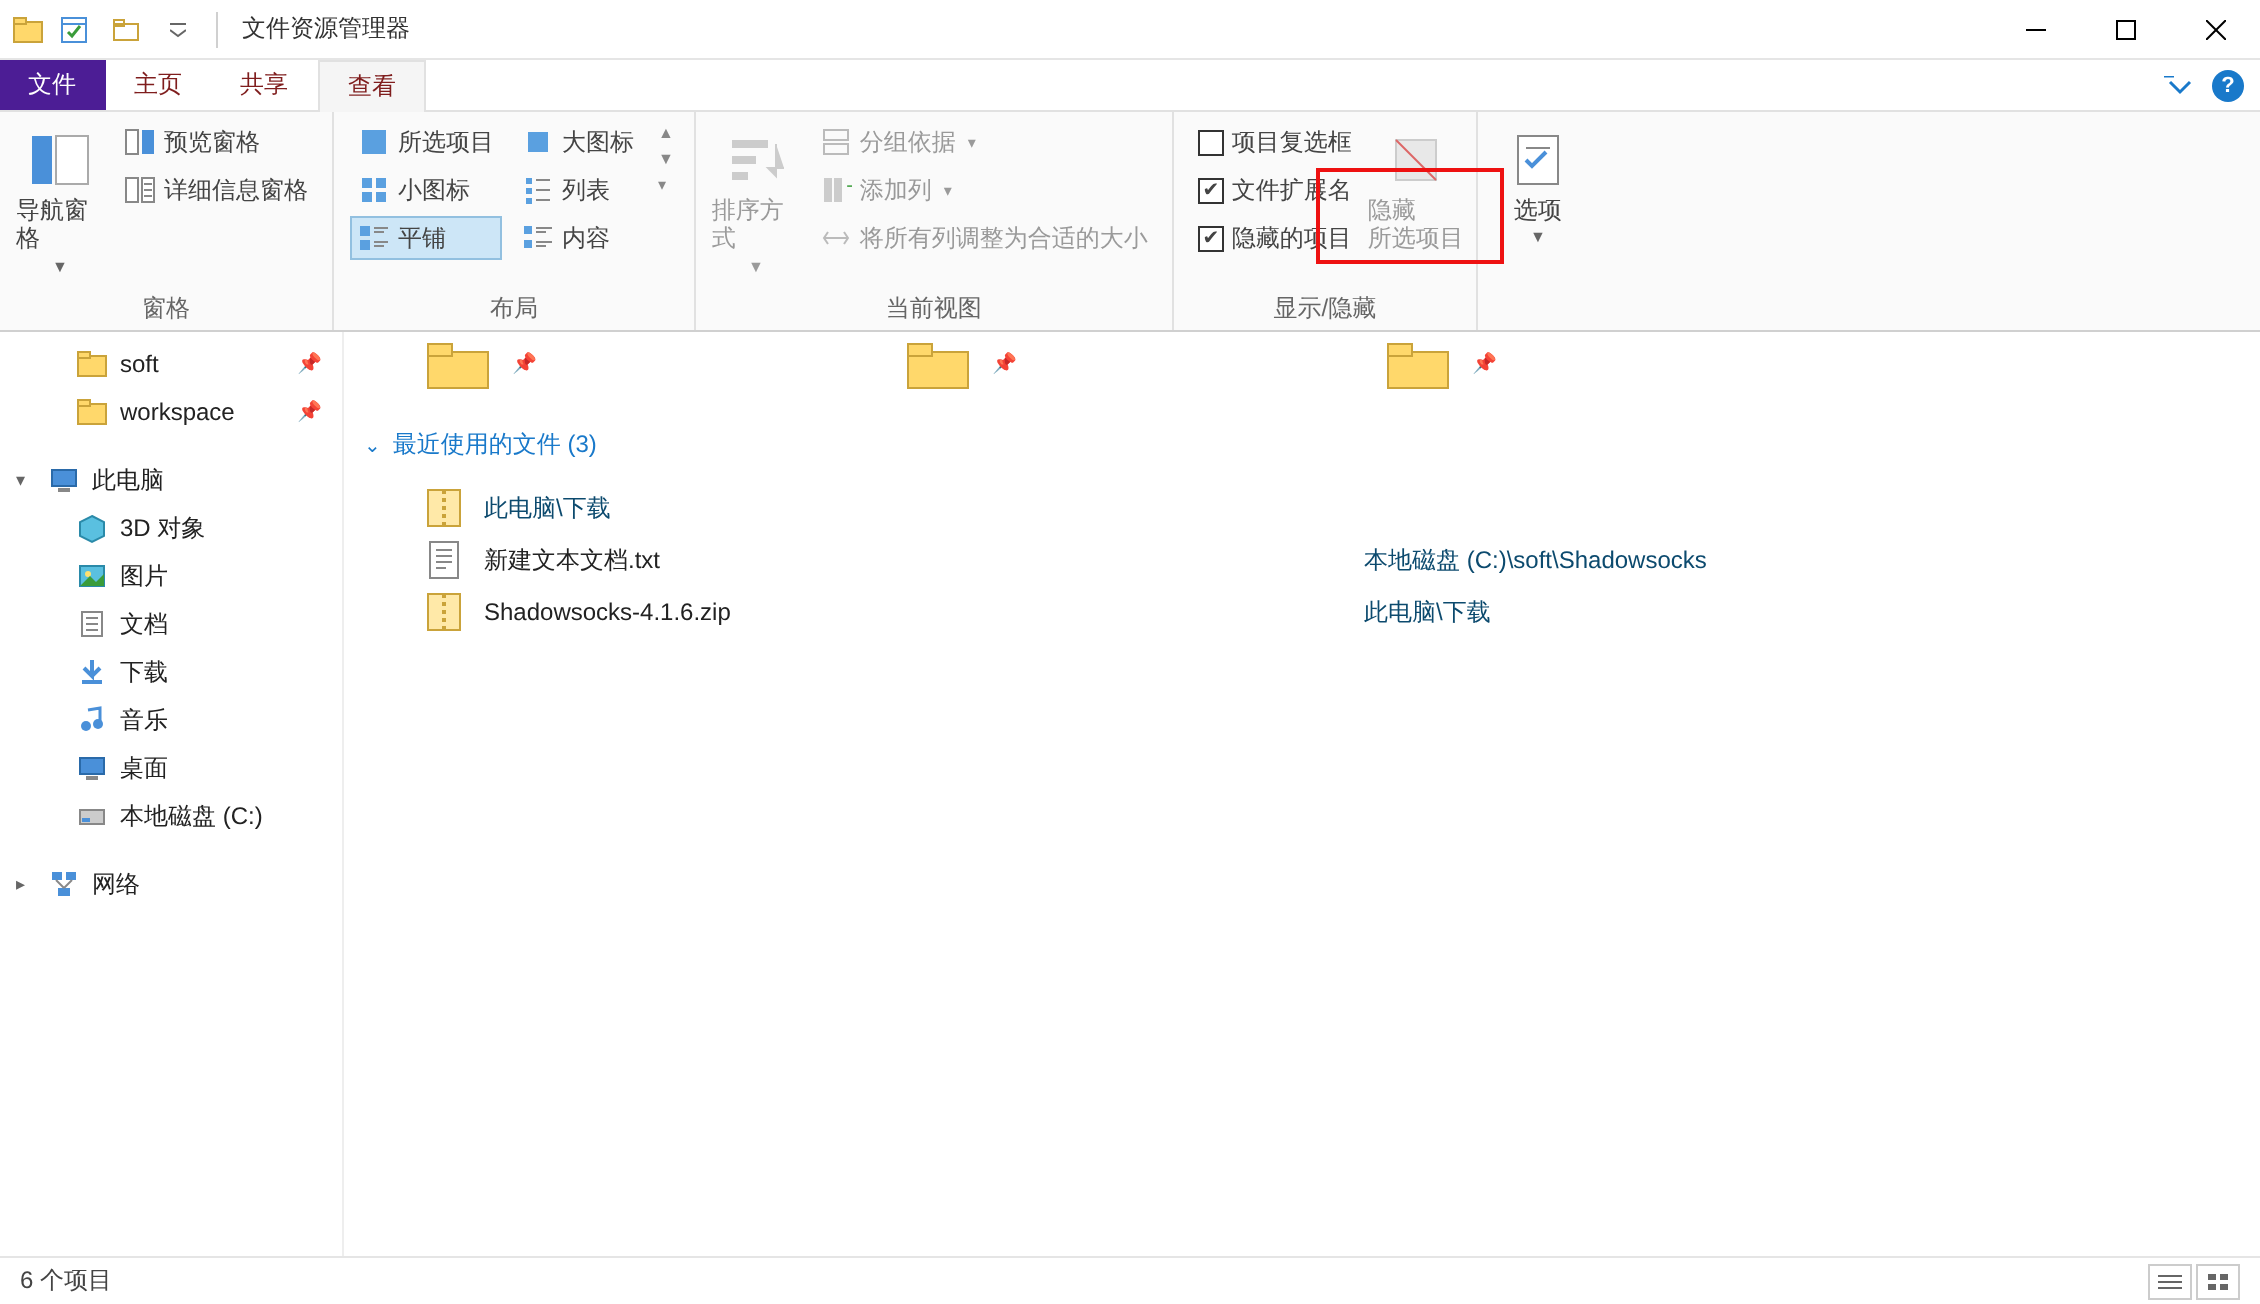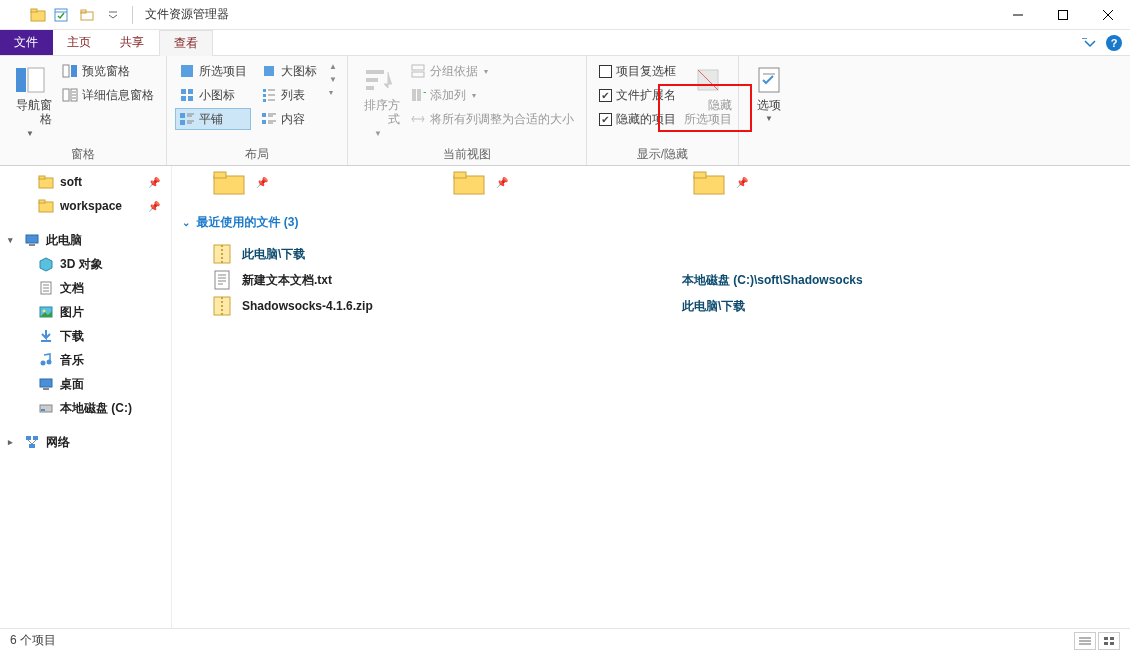--- a/index.html
+++ b/index.html
@@ -1,19 +1,19 @@
 <!DOCTYPE html>
 <html><head>
 <meta charset="utf-8">
 <style>
 * { margin: 0; padding: 0; box-sizing: border-box; font-family: "Microsoft YaHei", "Segoe UI", sans-serif; font-size: 12px; }
 body { width: 1130px; height: 652px; background: #fff; overflow: hidden; position: relative; }
 
 
-.titlebar { height: 30px; display: flex; align-items: center; border-bottom: 1px solid #e5e5e5; padding-left: 24px; }
+.titlebar { height: 30px; display: flex; align-items: center; border-bottom: 1px solid #e5e5e5; }
 .titlebar-left { display: flex; align-items: center; gap: 4px; padding-left: 6px; }
 .titlebar-icon { width: 16px; height: 16px; }
 .qat-btn { width: 22px; height: 22px; display: flex; align-items: center; justify-content: center; cursor: pointer; }
 .titlebar-divider { width: 1px; height: 18px; background: #d0d0d0; margin: 0 4px; }
 .titlebar-title { margin-left: 4px; color: #333; }
 .titlebar-right { margin-left: auto; display: flex; }
 .winbtn { width: 45px; height: 30px; display: flex; align-items: center; justify-content: center; cursor: pointer; }
 
 
 .tabbar { height: 26px; display: flex; align-items: stretch; background: #fff; border-bottom: 1px solid #e1e1e1; position: relative; }
@@ -24,31 +24,31 @@
 .help-circle { width: 16px; height: 16px; border-radius: 50%; background: #1979ca; color: #fff; display: flex; align-items: center; justify-content: center; font-size: 11px; font-weight: bold; }
 
 
 .ribbon { height: 110px; background: #fafafa; border-bottom: 1px solid #d0d0d0; display: flex; }
 .ribbon-group { border-right: 1px solid #e1e1e1; padding: 4px 8px 2px 8px; display: flex; flex-direction: column; }
 .ribbon-group-body { flex: 1; display: flex; align-items: flex-start; gap: 6px; }
 .ribbon-group-label { text-align: center; color: #666; font-size: 12px; padding-top: 2px; }
 .rb-bigbtn { width: 44px; display: flex; flex-direction: column; align-items: center; gap: 2px; cursor: pointer; padding-top: 4px; color: #444; }
 .rb-bigbtn.disabled { color: #9a9a9a; }
 .rb-bigbtn .ico { width: 32px; height: 32px; }
-.rb-bigbtn span { text-align: right; line-height: 1.2; }
+.rb-bigbtn span { text-align: left; line-height: 1.2; }
 .rb-col { display: flex; flex-direction: column; gap: 2px; }
 .rb-row { height: 22px; display: flex; align-items: center; gap: 4px; padding: 0 4px; cursor: pointer; color: #444; white-space: nowrap; }
 .rb-row.disabled { color: #9a9a9a; }
 .rb-row .ico { width: 16px; height: 16px; }
 .rb-row.selected { background: #cde6f7; border: 1px solid #92c0e0; padding: 0 3px; }
 .chk { width: 13px; height: 13px; border: 1px solid #333; display: inline-flex; align-items: center; justify-content: center; font-size: 10px; background: #fff; }
 .redbox { position: absolute; border: 2px solid #e11; pointer-events: none; }
 
 
-.content { display: flex; height: calc(100% - 30px - 26px - 110px - 24px); font-weight: bold; }
+.content { display: flex; height: calc(100% - 30px - 26px - 110px - 24px); }
 .nav { width: 172px; border-right: 1px solid #eee; overflow: hidden; padding-top: 4px; }
 .nav-item { height: 24px; display: flex; align-items: center; padding-left: 22px; gap: 6px; cursor: pointer; color: #222; }
 .nav-item.l2 { padding-left: 38px; }
 .nav-item .pin { color: #888; margin-left: auto; margin-right: 10px; font-size: 10px; }
 .nav-item .tw { width: 10px; color: #666; font-size: 9px; }
 .nav-sep { height: 10px; }
 .main { flex: 1; overflow: hidden; padding: 4px 10px; position: relative; }
 .folder-row { display: flex; gap: 60px; padding-left: 30px; }
 .folder-stub { display: flex; align-items: center; gap: 8px; height: 24px; width: 180px; }
 .section-header { display: flex; align-items: center; gap: 6px; color: #1979ca; margin: 20px 0 10px 0; cursor: pointer; }
@@ -386,34 +386,34 @@
       <span>此电脑</span>
     </div>
     <div class="nav-item l2">
         <svg width="16" height="16">
           <polygon points="8,2 14,5 14,12 8,15 2,12 2,5" fill="#5ac0e0" stroke="#2a8aa9"></polygon>
         </svg>
         <span>3D 对象</span>
       </div>
     <div class="nav-item l2">
         <svg width="16" height="16">
+          <rect x="2" y="3" width="12" height="10" fill="#5ac0e0" stroke="#2a8aa9"></rect>
+          <circle cx="6" cy="7" r="1.5" fill="#ffe070"></circle>
+          <polyline points="2,13 7,8 10,11 14,7 14,13" fill="#3a9c3a"></polyline>
+        </svg>
+        <span>图片</span>
+      </div>
+    <div class="nav-item l2">
+        <svg width="16" height="16">
           <rect x="3" y="2" width="10" height="12" fill="#fff" stroke="#888"></rect>
           <line x1="5" y1="5" x2="11" y2="5" stroke="#888"></line>
           <line x1="5" y1="8" x2="11" y2="8" stroke="#888"></line>
           <line x1="5" y1="11" x2="11" y2="11" stroke="#888"></line>
         </svg>
         <span>文档</span>
-      </div>
-    <div class="nav-item l2">
-        <svg width="16" height="16">
-          <rect x="2" y="3" width="12" height="10" fill="#5ac0e0" stroke="#2a8aa9"></rect>
-          <circle cx="6" cy="7" r="1.5" fill="#ffe070"></circle>
-          <polyline points="2,13 7,8 10,11 14,7 14,13" fill="#3a9c3a"></polyline>
-        </svg>
-        <span>图片</span>
       </div>
     <div class="nav-item l2">
         <svg width="16" height="16">
           <polyline points="8,2 8,10 4,6 8,10 12,6" fill="none" stroke="#4a90d9" stroke-width="2"></polyline>
           <line x1="3" y1="13" x2="13" y2="13" stroke="#4a90d9" stroke-width="2"></line>
         </svg>
         <span>下载</span>
       </div>
     <div class="nav-item l2">
         <svg width="16" height="16">

